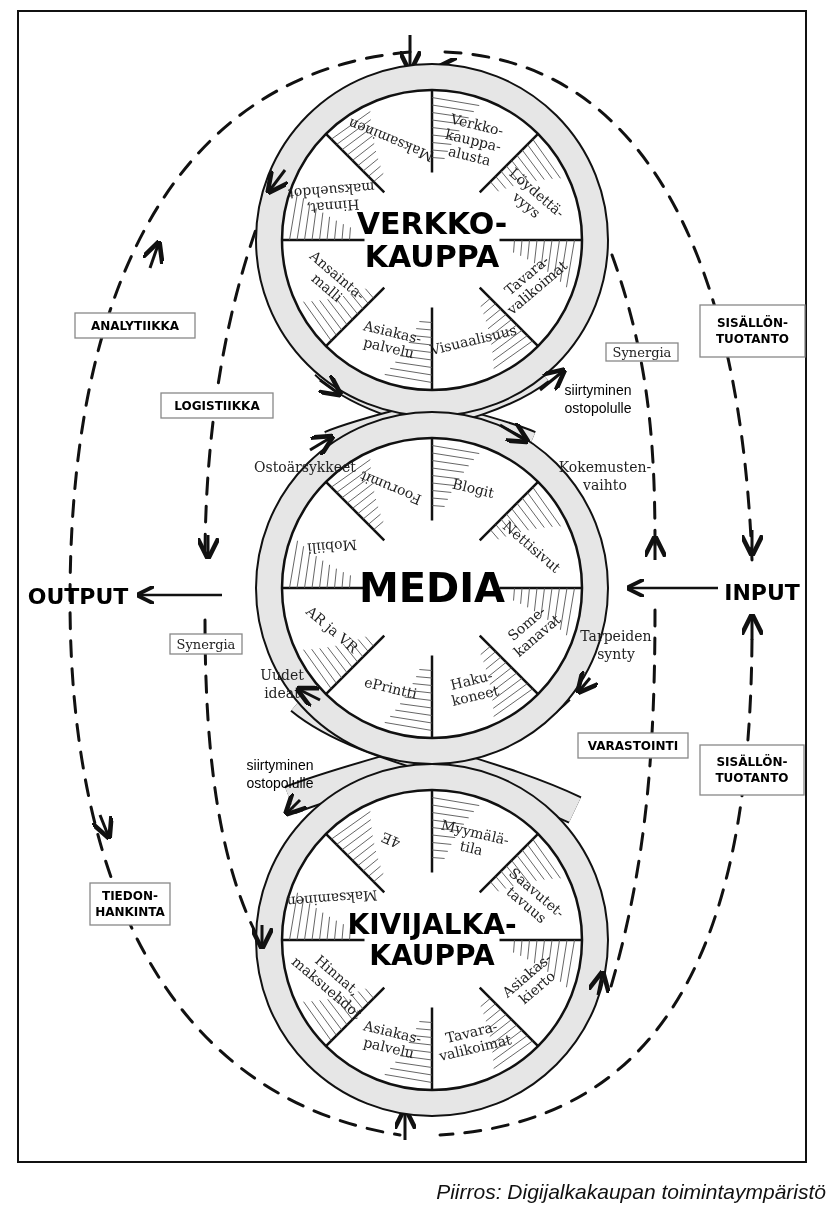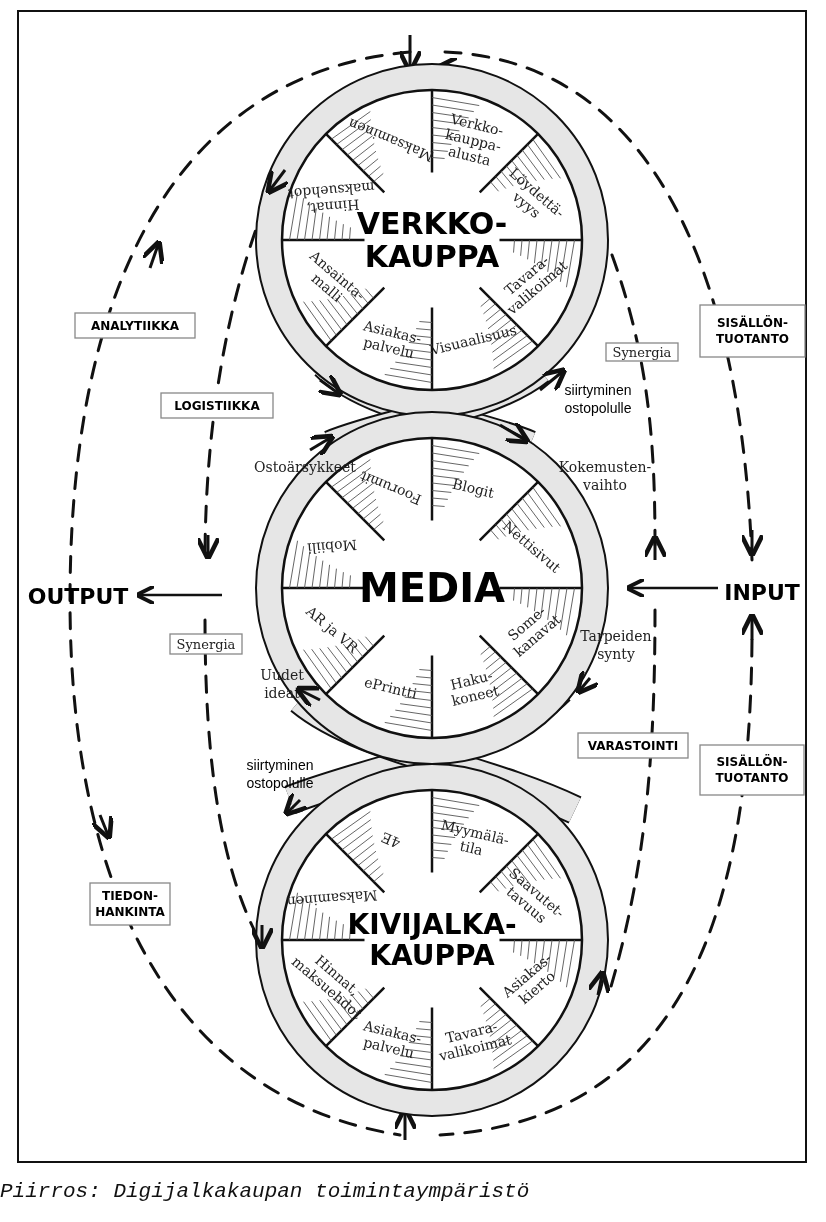--- a/index.html
+++ b/index.html
@@ -3,22 +3,22 @@
 <meta charset="utf-8">
 <style>
   html, body { margin: 0; padding: 0; background: #ffffff; }
   body { width: 826px; height: 1222px; position: relative; overflow: hidden; }
   #stage { position: absolute; left: 0; top: 0; width: 826px; height: 1222px; }
   .frame { position: absolute; left: 17px; top: 10px; width: 790px; height: 1153px; border: 2px solid #111; box-sizing: border-box; }
   svg text { font-family: "DejaVu Serif", "Liberation Serif", serif; fill: #222; }
   .hub { font-family: "DejaVu Sans", "Liberation Sans", sans-serif; font-weight: bold; fill: #000; }
   .bold-label { font-family: "DejaVu Sans", "Liberation Sans", sans-serif; font-weight: bold; fill: #000; }
   .sans-note { font-family: "Liberation Sans", "DejaVu Sans", sans-serif; fill: #000; }
-  .caption { position: absolute; left: 0; width: 826px; top: 1180px; text-align: left;
-    font-family: Liberation Mono, monospace; font-style: italic; font-size: 21px; color: #111; }
+  .caption { position: absolute; left: 0; width: 826px; top: 1180px; text-align: right;
+    font-family: Liberation Sans, sans-serif; font-style: italic; font-size: 21px; color: #111; }
 </style>
 </head>
 <body>
 
 <div id="stage">
   <div class="frame"></div>
 
   <svg id="diagram" width="826" height="1222" viewBox="0 0 826 1222" style="position:absolute;left:0;top:0">
     <defs>
       <marker id="arrowhead" viewBox="0 0 10 10" refX="8" refY="5" markerWidth="7" markerHeight="7" orient="auto-start-reverse">

